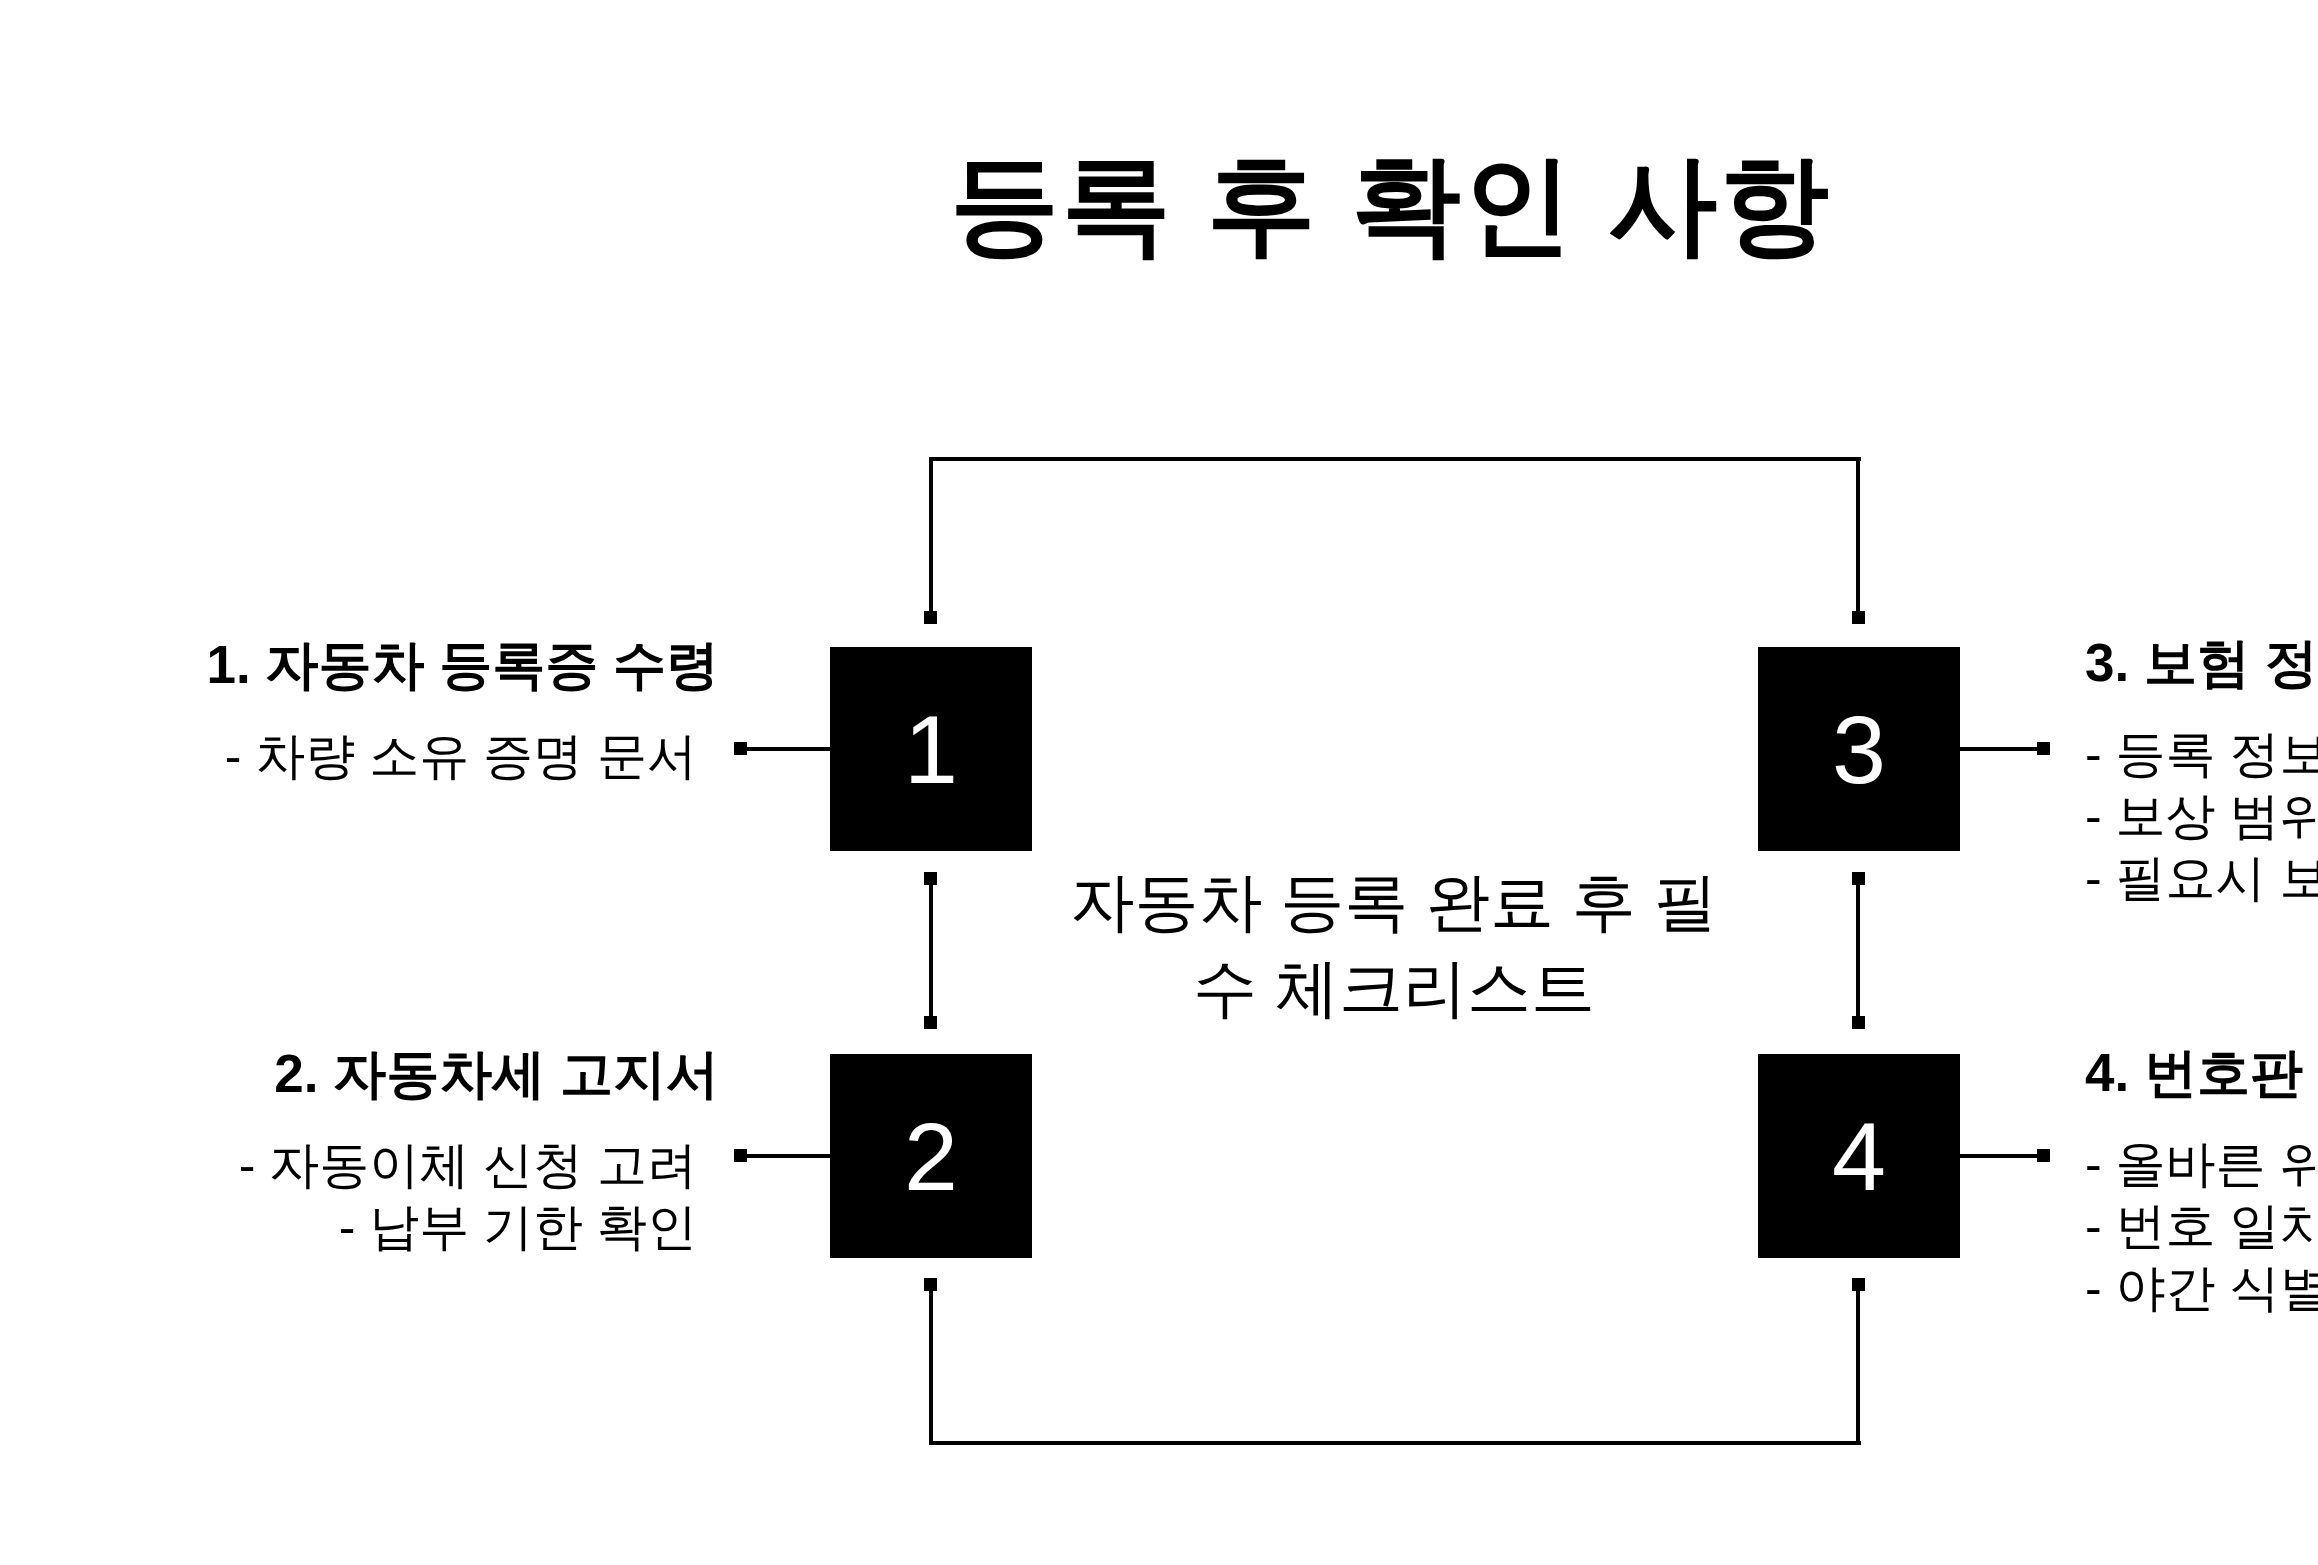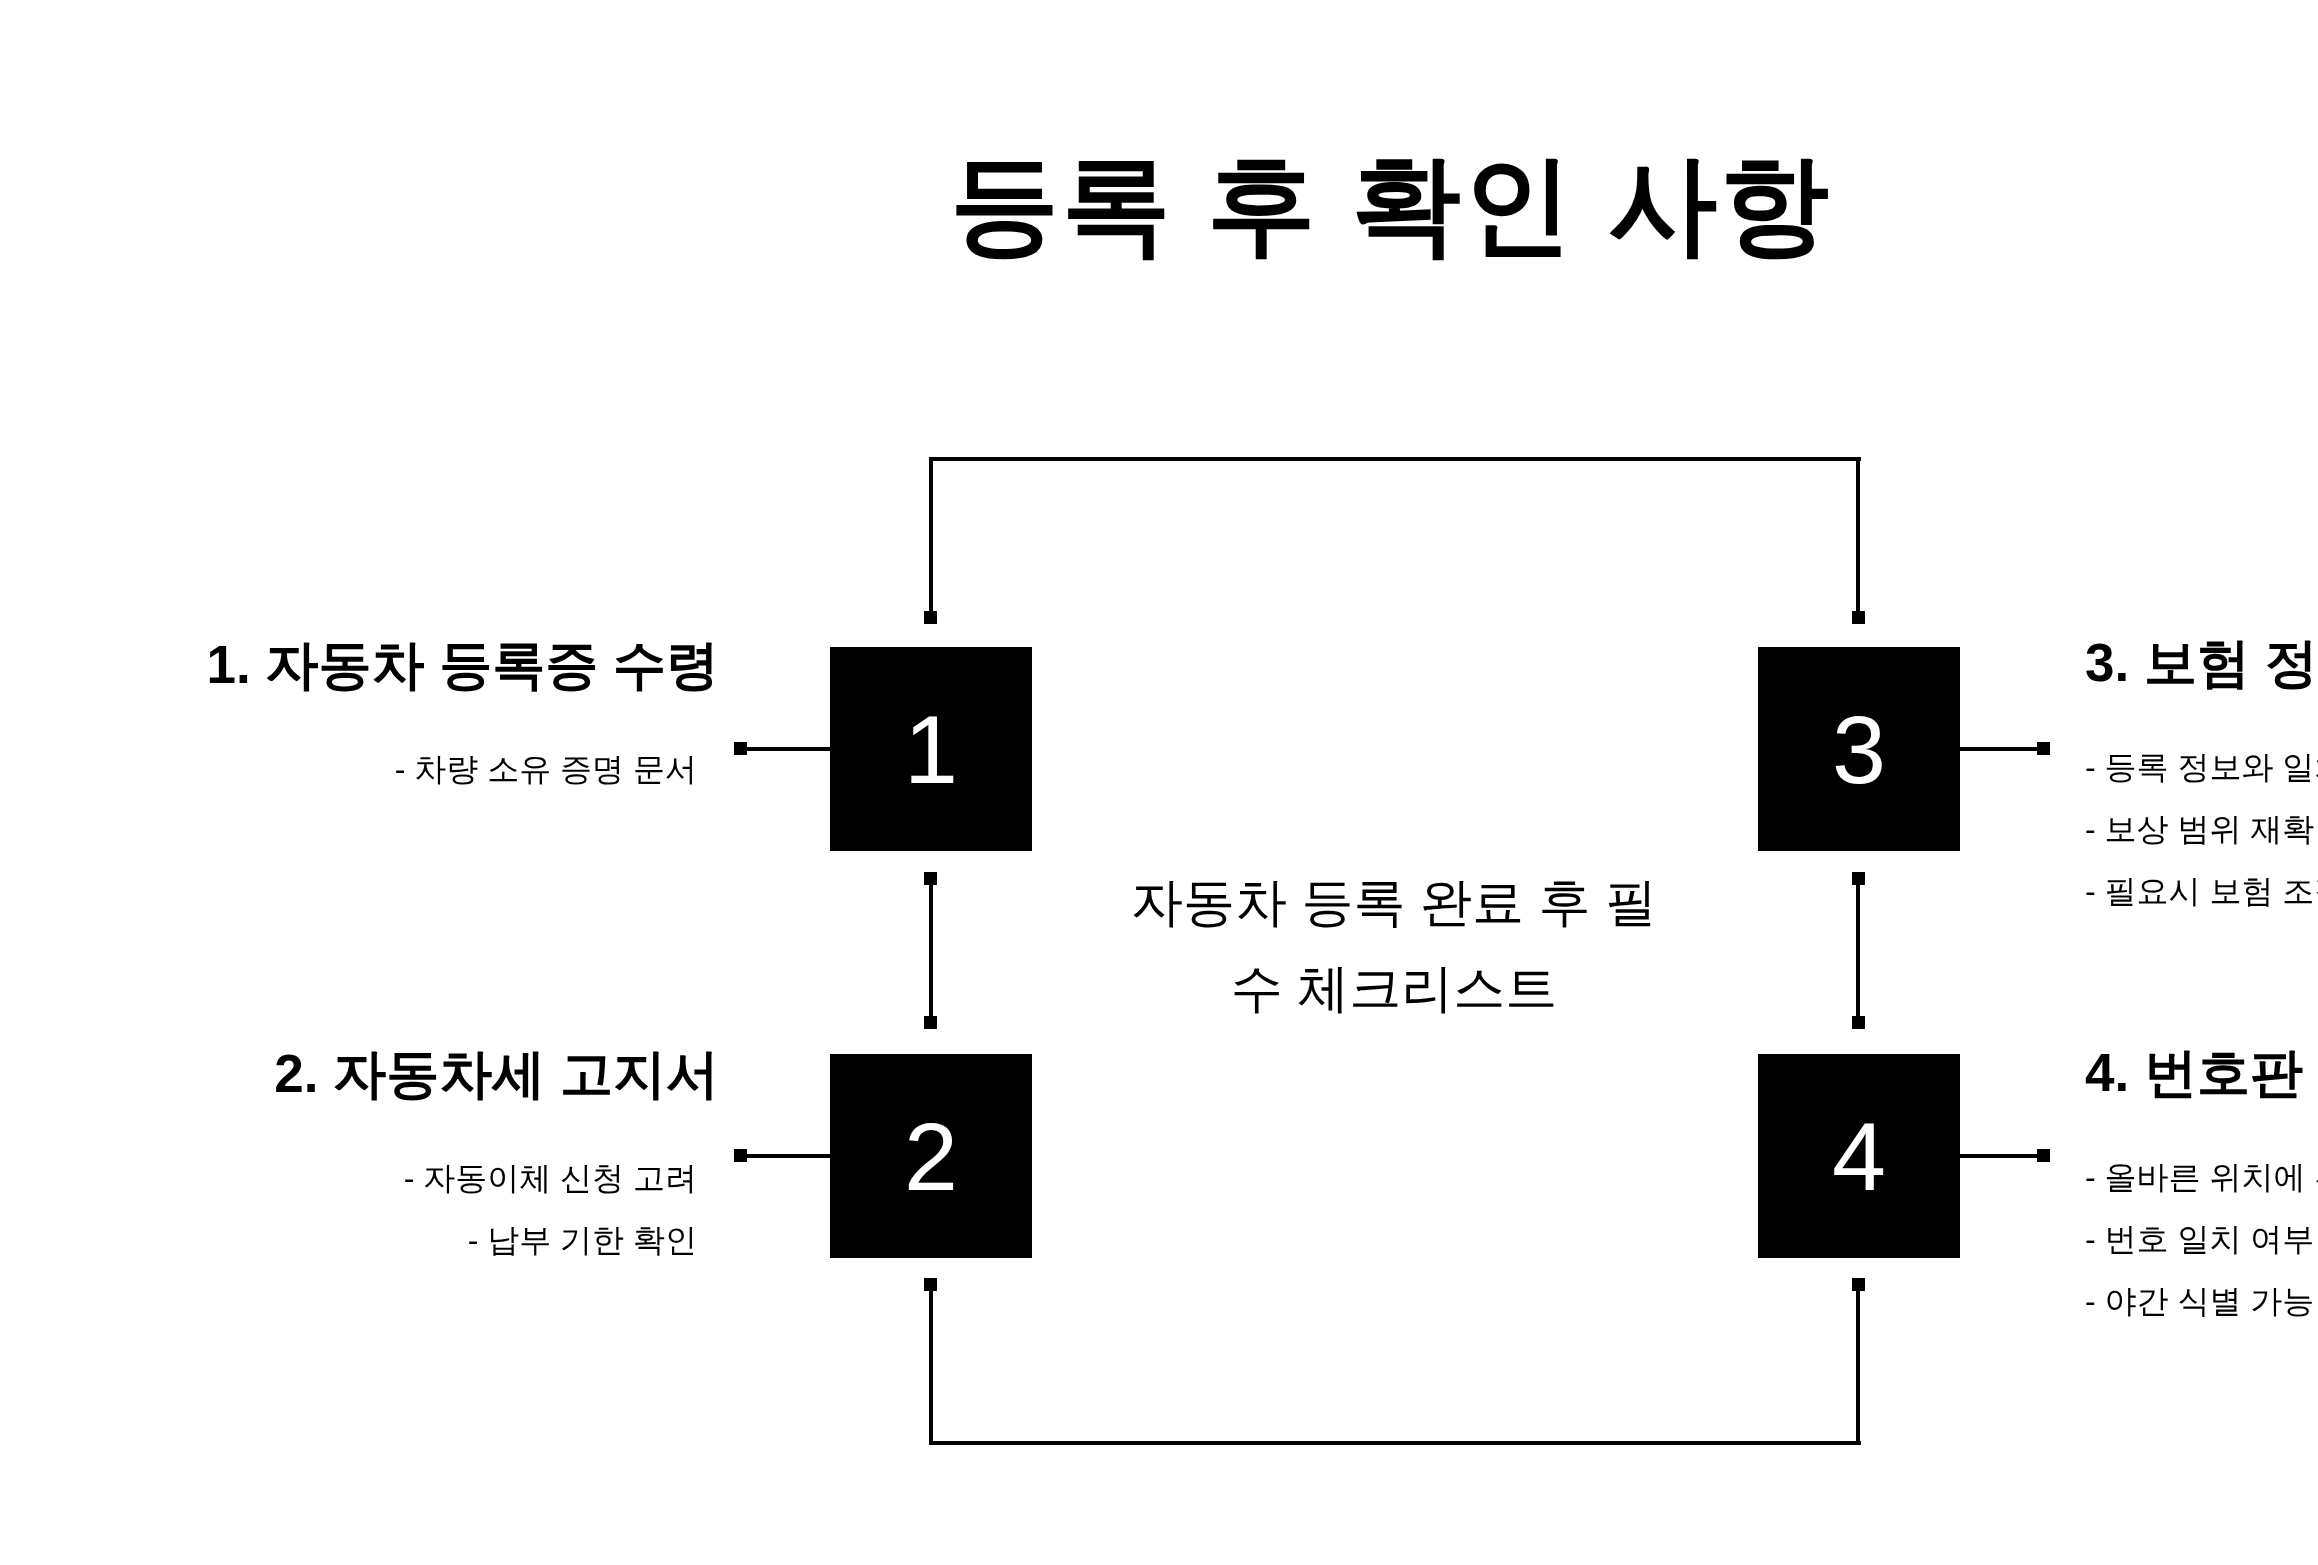--- a/index.html
+++ b/index.html
@@ -58,39 +58,39 @@
   .step-text { position: absolute; width: 580px; }
   .align-right { text-align: right; }
   .align-left  { text-align: left; }
   .step-heading {
     font-size: 53px;
     line-height: 70px;
     font-weight: 700;
     white-space: nowrap;
   }
   .step-bullets {
-    margin-top: 38px;
-    font-size: 32px;
+    margin-top: 25px;
+    font-size: 50px;
     line-height: 62px;
   }
   .align-right .step-bullets { padding-right: 22px; }
   .bullet { white-space: nowrap; }
 
   .step-text-1 { left: 139px;  top: 630px; }
   .step-text-2 { left: 139px;  top: 1039px; }
   .step-text-3 { left: 2085px; top: 628px; }
   .step-text-4 { left: 2085px; top: 1038px; }
 
   .center-caption {
     position: absolute;
     left: 927px;
     width: 934px;
     top: 859px;
     text-align: center;
-    font-size: 52px;
+    font-size: 64px;
     line-height: 86px;
     white-space: nowrap;
   }
 </style>
 </head>
 <body>
 
 <div class="canvas">
 
   <div class="title">등록 후 확인 사항</div>

